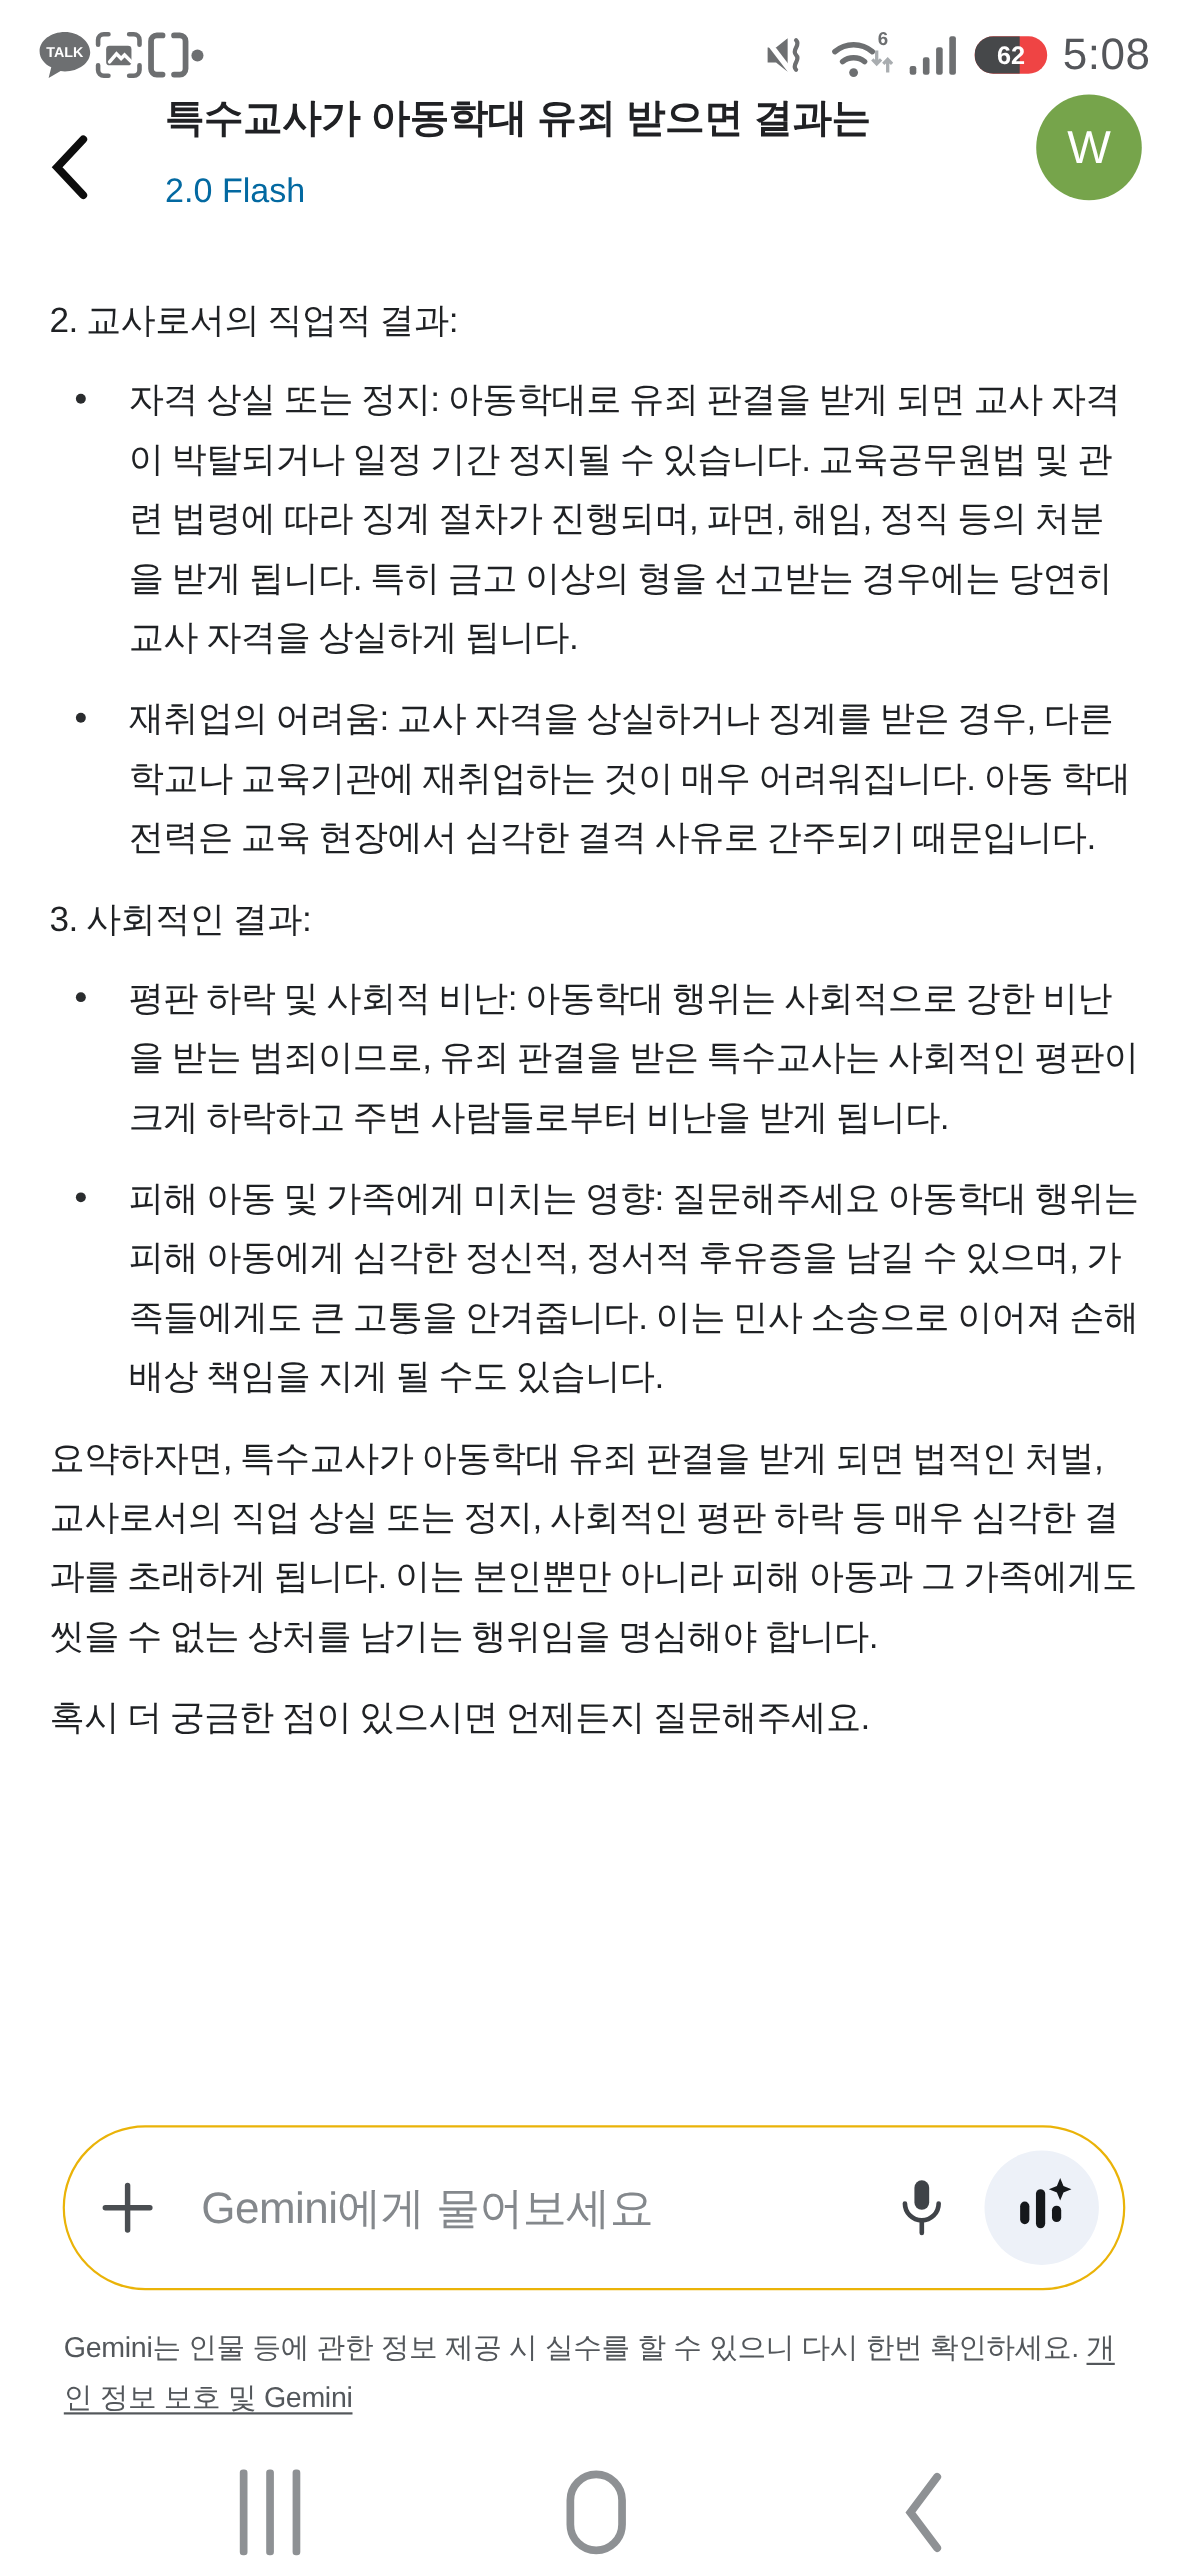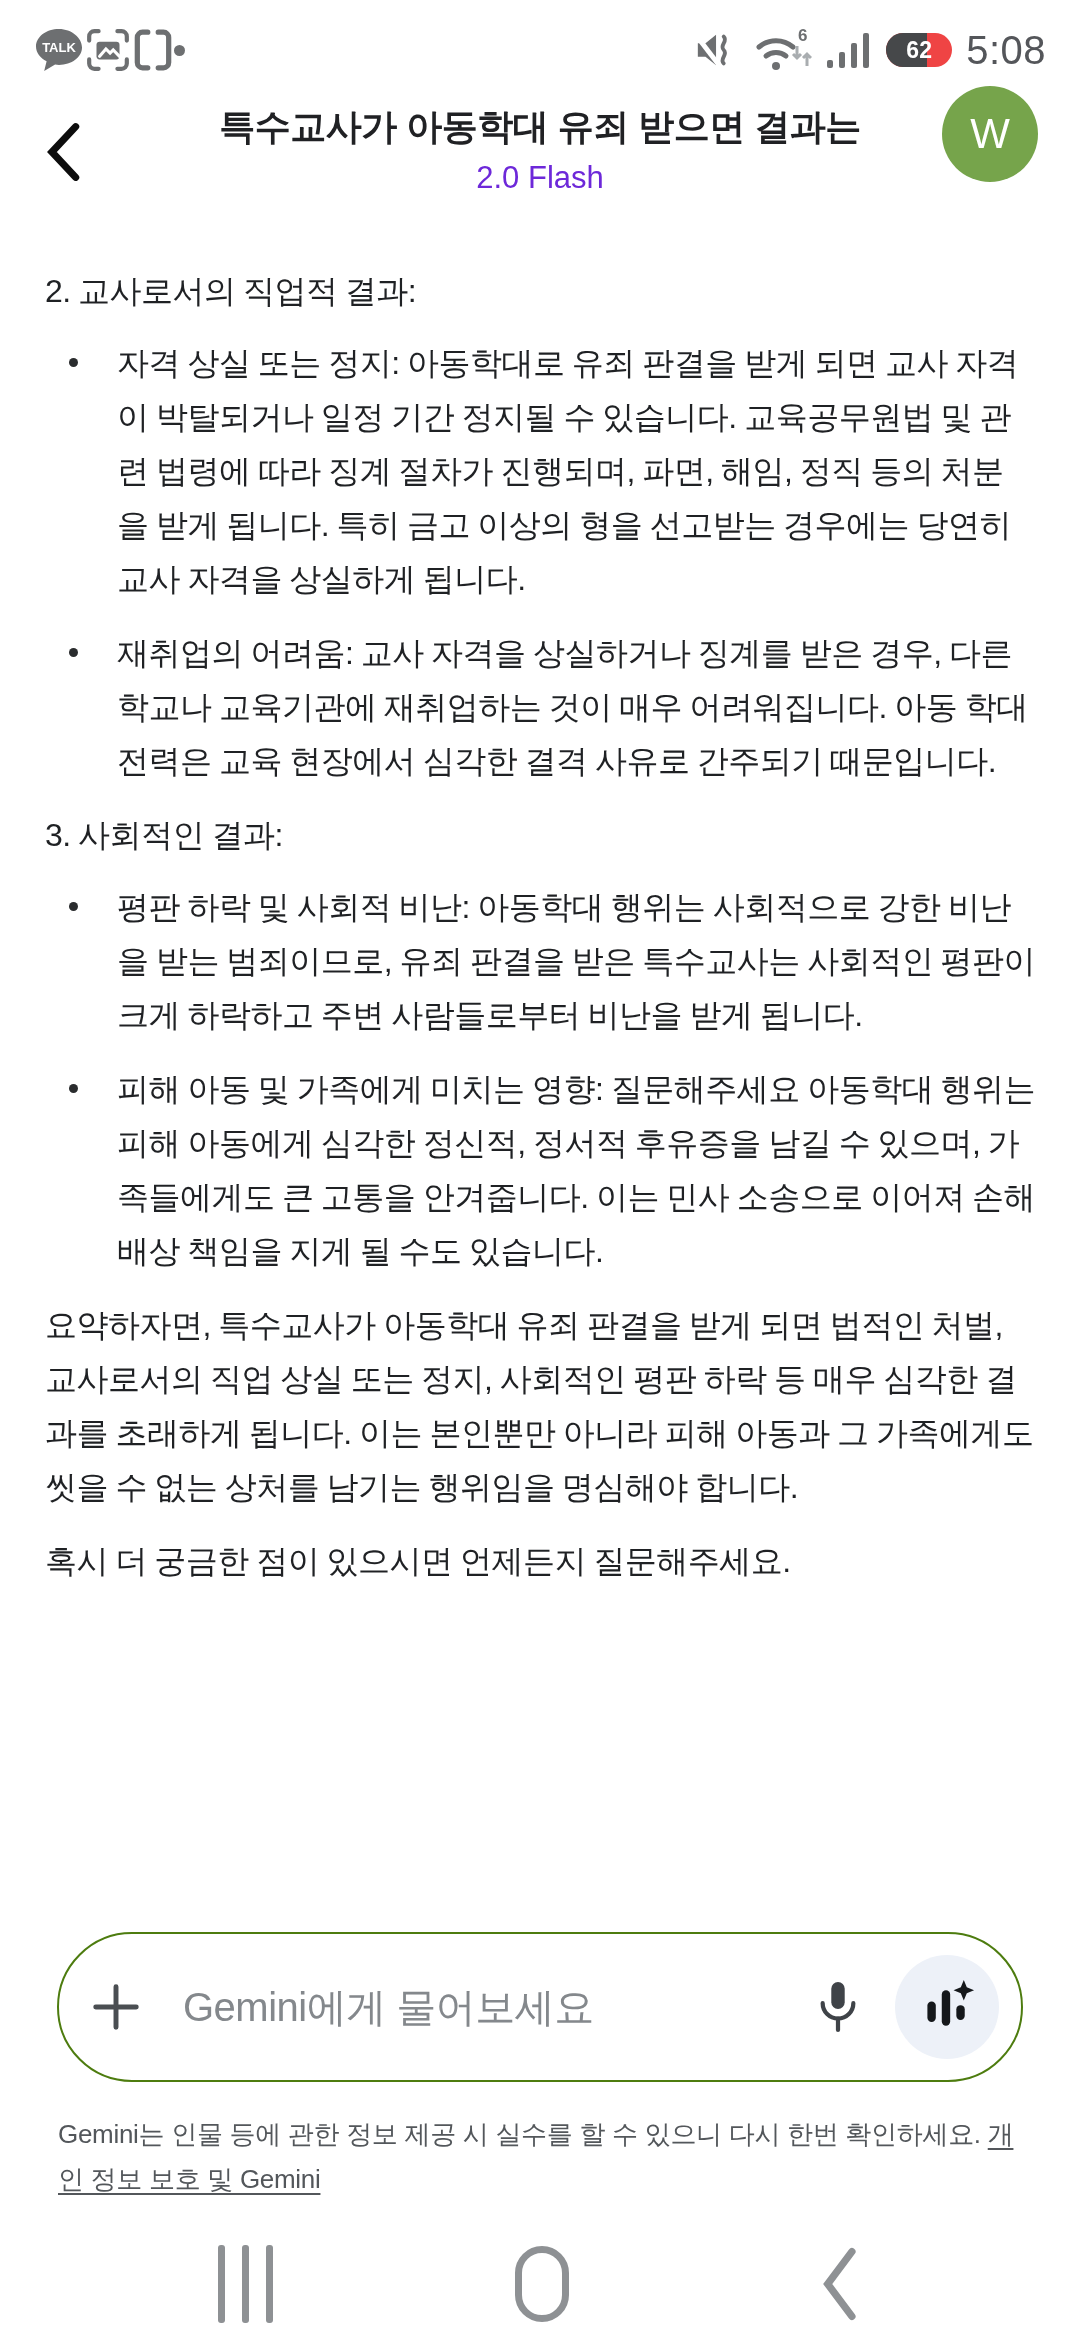--- a/index.html
+++ b/index.html
@@ -13,37 +13,37 @@
   .sb-right{margin-left:auto;display:flex;align-items:center;gap:14px;}
   .sb-dot{width:11px;height:11px;border-radius:50%;background:#6d6f71;}
   .battery{position:relative;width:66px;height:34px;border-radius:17px;background:#ef4444;overflow:hidden;}
   .battery .fill{position:absolute;left:0;top:0;bottom:0;width:62%;background:#46484a;}
   .battery .pct{position:absolute;inset:0;display:flex;align-items:center;justify-content:center;
     color:#fff;font-size:23px;font-weight:bold;}
   .clock{font-size:40px;color:#54565a;letter-spacing:0.5px;}
   
   .app-bar{position:absolute;top:82px;left:0;right:0;height:140px;}
   .back-btn{position:absolute;left:44px;top:30px;width:44px;height:80px;display:flex;align-items:center;}
-  .titles{position:absolute;left:150px;right:150px;top:20px;text-align:center;}
+  .titles{position:absolute;left:150px;right:150px;top:0;text-align:left;}
   .page-title{font-size:36px;font-weight:bold;color:#202124;line-height:50px;letter-spacing:-0.5px;}
-  .model-label{font-size:31px;color:#6d28d9;margin-top:8px;letter-spacing:0;}
+  .model-label{font-size:31px;color:#0369a1;margin-top:24px;letter-spacing:0;}
   .avatar{position:absolute;right:42px;top:4px;width:96px;height:96px;border-radius:50%;
     background:#76a44b;display:flex;align-items:center;justify-content:center;}
   .avatar span{color:#fff;font-size:42px;font-weight:500;}
   
   .chat-body{position:absolute;top:256px;left:45px;width:990px;height:1660px;overflow:hidden;
     font-size:32px;line-height:54px;letter-spacing:-0.5px;word-spacing:-1px;color:#1f2124;}
   .block{margin:0 0 20px 0;}
   .heading{margin:8px 0 18px 0;}
   .summary{margin-top:16px;}
   .bullet{position:relative;padding-left:72px;}
   .bullet::before{content:"";position:absolute;left:24px;top:22px;width:9px;height:9px;border-radius:50%;background:#2a2c2e;}
   
   .composer{position:absolute;left:57px;right:57px;top:1932px;height:150px;box-sizing:border-box;
-    border:2px solid #4d7c0f;border-radius:76px;display:flex;align-items:center;padding:0 22px 0 30px;background:#fff;}
+    border:2px solid #eab308;border-radius:76px;display:flex;align-items:center;padding:0 22px 0 30px;background:#fff;}
   .plus-btn{width:54px;height:54px;display:flex;align-items:center;justify-content:center;color:#4a4e52;}
   .composer-placeholder{flex:1;margin-left:40px;font-size:40px;color:#84888c;letter-spacing:-0.5px;}
   .mic-btn{width:50px;height:58px;display:flex;align-items:center;justify-content:center;color:#3f4348;margin-right:32px;}
   .live-btn{width:104px;height:104px;border-radius:50%;background:#edf1f8;display:flex;align-items:center;justify-content:center;color:#15181b;}
   
   .disclaimer{position:absolute;left:58px;right:58px;top:2112px;text-align:left;
     font-size:26px;line-height:45px;color:#53575b;letter-spacing:-0.3px;}
   .privacy-link{text-decoration:underline;text-underline-offset:5px;}
   
   .nav-bar{position:absolute;left:0;right:0;top:2232px;height:104px;display:flex;align-items:center;

